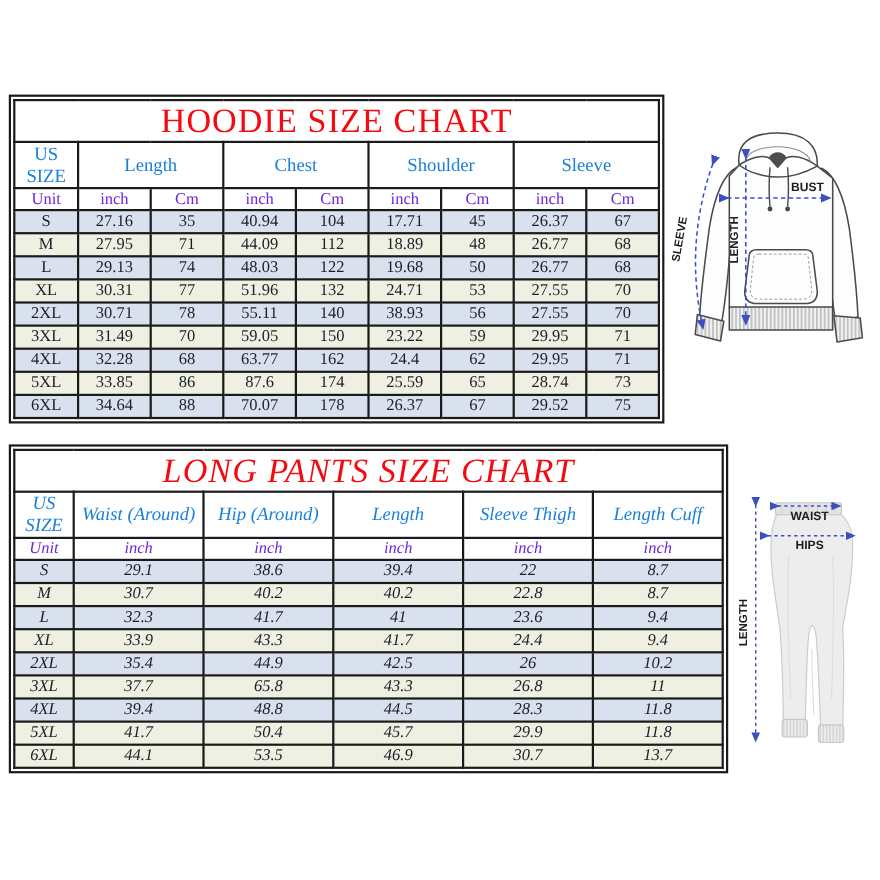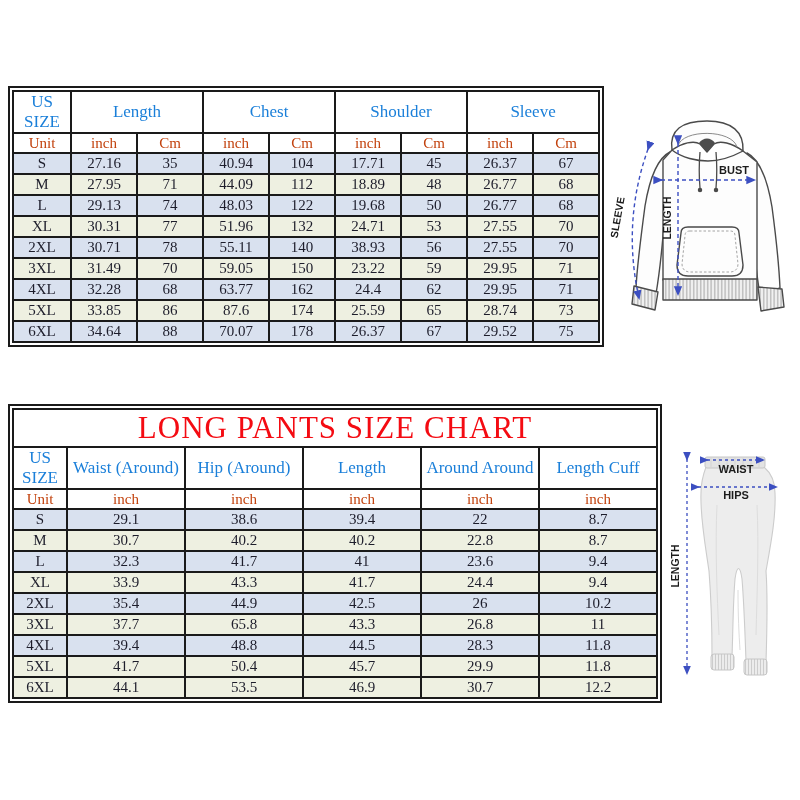--- a/index.html
+++ b/index.html
@@ -6,21 +6,21 @@
   html, body { width: 800px; height: 800px; background: #ffffff; overflow: hidden; }
   body { position: relative; font-family: "Liberation Serif", serif; }
 
   .table-wrap {
     position: absolute;
     background: #ffffff;
     border: 2px solid #1a1a1a;
     padding: 2px;
   }
   #hoodie-table-mount { left: 8px; top: 86px; }
-  #pants-table-mount  { left: 8px; top: 404px; }
+  #pants-table-mount  { left: 8px; top: 404px; font-style: italic; }
 
   table.size-table {
     border-collapse: collapse;
     table-layout: fixed;
     background: #ffffff;
   }
   #hoodie-table-mount table { width: 588px; }
   #pants-table-mount  table { width: 644px; }
   #hoodie-table-mount col.col-size { width: 58px; }
   #hoodie-table-mount col.col-val  { width: 66px; }
@@ -42,21 +42,21 @@
     font-weight: 400;
   }
   td.corner-cell, td.group-cell {
     height: 23px;
     font-size: 17px;
     color: #1a7fd9;
   }
   td.unit-cell {
     height: 20px;
     font-size: 15px;
-    color: #c2410c;
+    color: #6d28d9;
   }
   td.size-cell, td.value-cell {
     height: 21px;
     font-size: 15px;
     color: #1d1d2b;
   }
   tr.row-blue  td { background: #d9e1ef; }
   tr.row-cream td { background: #eef0e1; }
 
   .diagram { position: absolute; }
@@ -78,20 +78,23 @@
         <col class="col-val">
         <col class="col-val">
         <col class="col-val">
         <col class="col-val">
         <col class="col-val">
         <col class="col-val">
         <col class="col-val">
         <col class="col-val">
       </colgroup>
       <tbody>
+        <tr>
+          <td class="title-cell" colspan="9">HOODIE SIZE CHART</td>
+        </tr>
         <tr>
           <td class="corner-cell">US SIZE</td>
           <td class="group-cell" colspan="2">Length</td>
           <td class="group-cell" colspan="2">Chest</td>
           <td class="group-cell" colspan="2">Shoulder</td>
           <td class="group-cell" colspan="2">Sleeve</td>
         </tr>
         <tr>
           <td class="unit-cell">Unit</td>
           <td class="unit-cell">inch</td>
@@ -218,21 +221,21 @@
       </colgroup>
       <tbody>
         <tr>
           <td class="title-cell" colspan="6">LONG PANTS SIZE CHART</td>
         </tr>
         <tr>
           <td class="corner-cell">US SIZE</td>
           <td class="group-cell">Waist (Around)</td>
           <td class="group-cell">Hip (Around)</td>
           <td class="group-cell">Length</td>
-          <td class="group-cell">Around Around</td>
+          <td class="group-cell">Sleeve Thigh</td>
           <td class="group-cell">Length Cuff</td>
         </tr>
         <tr>
           <td class="unit-cell">Unit</td>
           <td class="unit-cell">inch</td>
           <td class="unit-cell">inch</td>
           <td class="unit-cell">inch</td>
           <td class="unit-cell">inch</td>
           <td class="unit-cell">inch</td>
         </tr>
@@ -299,21 +302,21 @@
           <td class="value-cell">45.7</td>
           <td class="value-cell">29.9</td>
           <td class="value-cell">11.8</td>
         </tr>
         <tr class="row-cream">
           <td class="size-cell">6XL</td>
           <td class="value-cell">44.1</td>
           <td class="value-cell">53.5</td>
           <td class="value-cell">46.9</td>
           <td class="value-cell">30.7</td>
-          <td class="value-cell">12.2</td>
+          <td class="value-cell">13.7</td>
         </tr>
       </tbody>
     </table>
   </div>
 
 <svg id="hoodie-diagram" class="diagram" width="190" height="245" viewBox="0 0 190 245">
   <defs>
     <pattern id="rib" width="3.5" height="8" patternUnits="userSpaceOnUse">
       <rect width="3.5" height="8" fill="#f2f2f2"></rect>
       <path d="M1.7,0 V8" stroke="#9a9a9a" stroke-width="0.9"></path>

